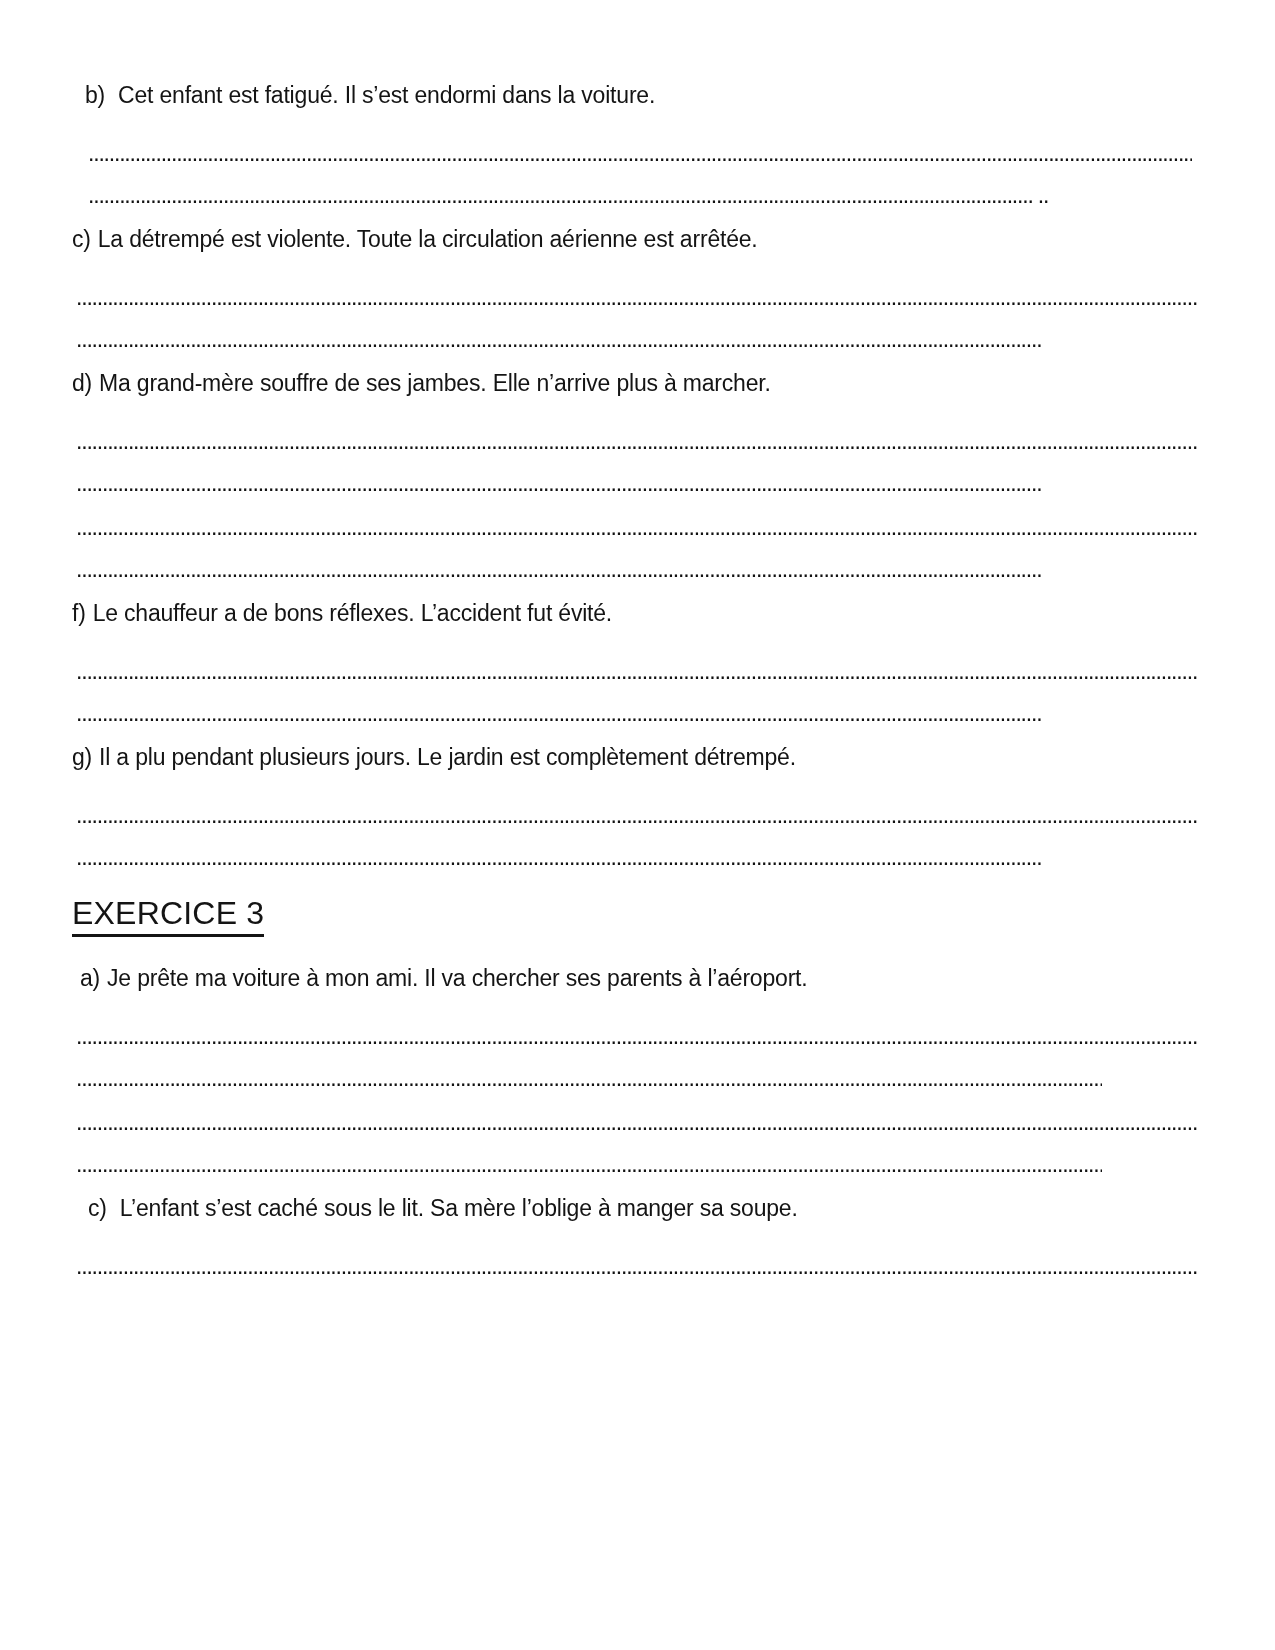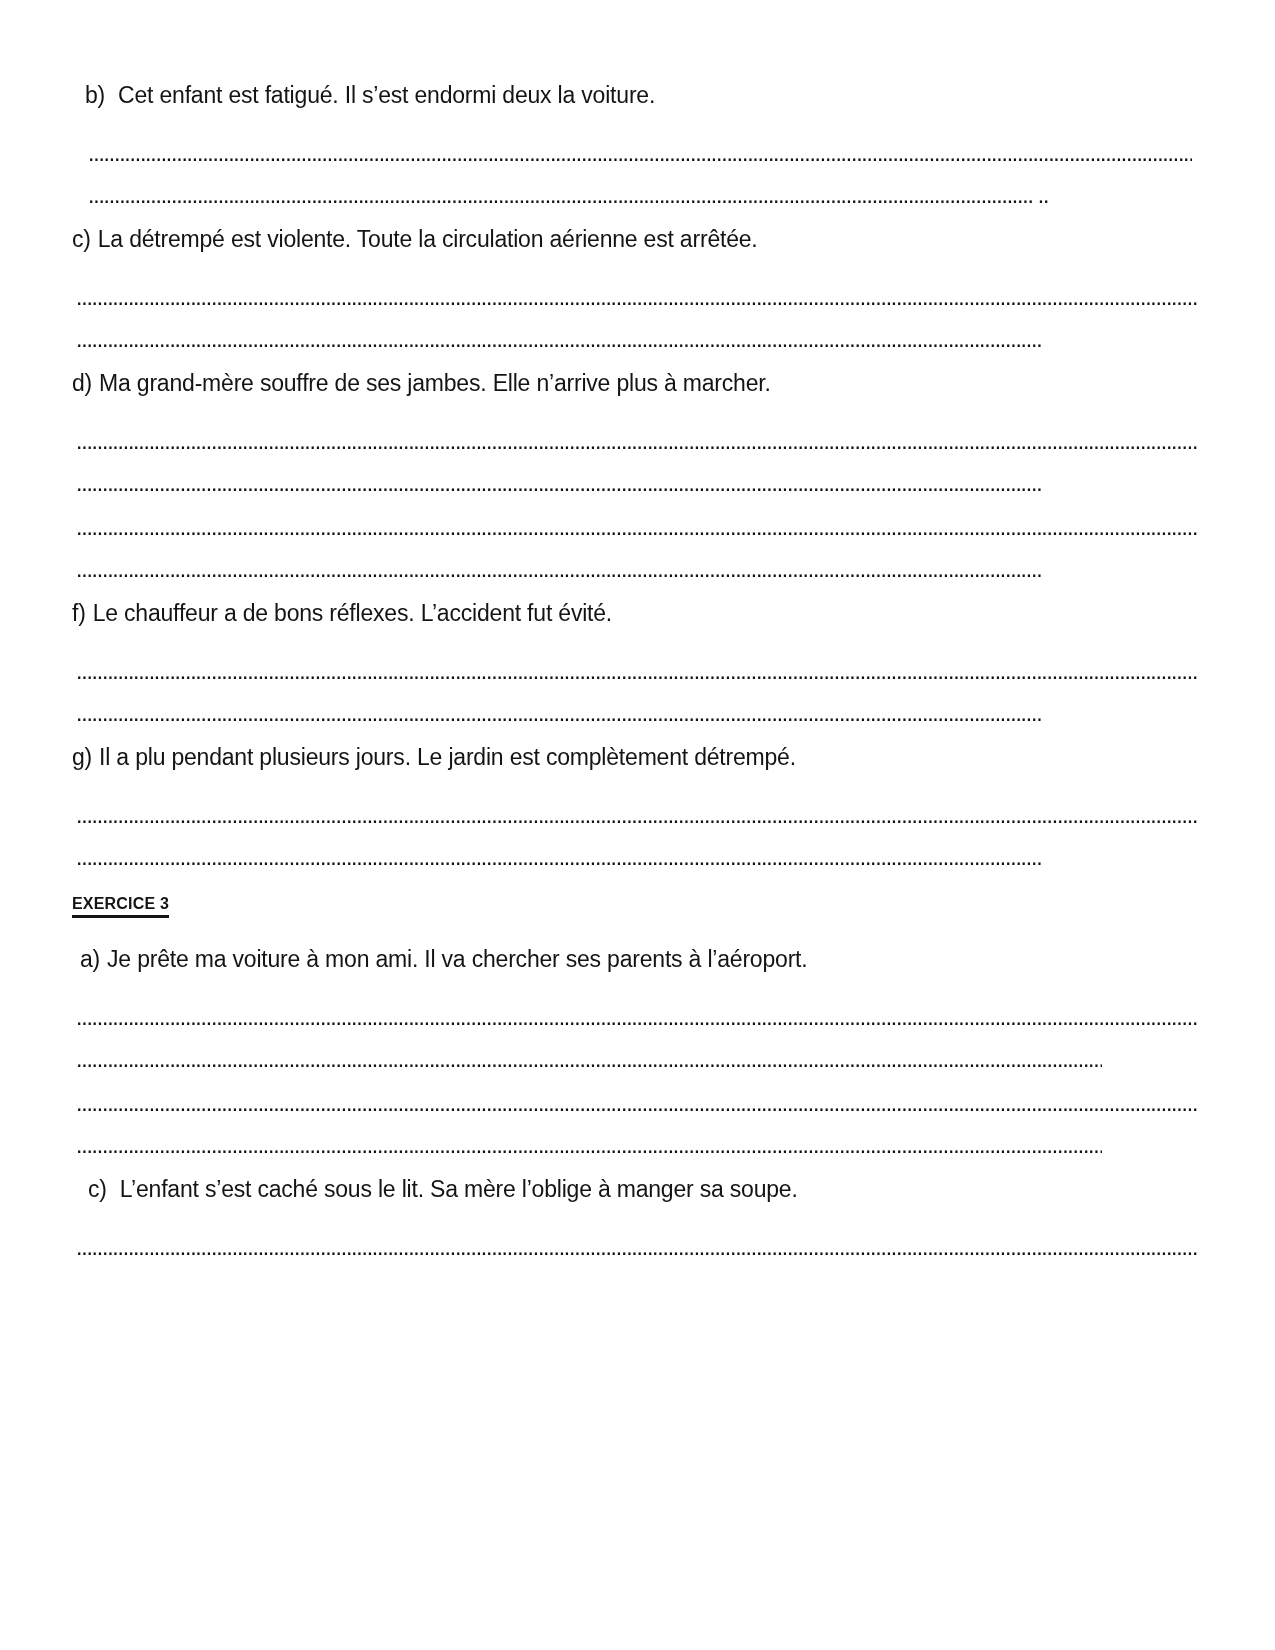--- a/index.html
+++ b/index.html
@@ -29,22 +29,22 @@
     color: #111111;
   }
   .dots.pad { padding-left: 4px; }
   .dots.pad-b { padding-left: 16px; }
   .item { margin-bottom: 14px; }
   .w-full   { width: 1123px; }  
   .w-short2 { width: 966px;  }  
   .w-short3 { width: 1026px; }  
   .w-b1     { width: 1104px; }  
   .hd {
-    font-size: 16px;
-    font-weight: bold;
+    font-size: 32px;
+    font-weight: normal;
     margin: 23px 0 26px 0;
     letter-spacing: 0.2px;
   }
   .hd span {
     display: inline-block;
     border-bottom: 3px solid #141414;
     padding-bottom: 2px;
   }
   .instr {
     font-weight: bold;
@@ -52,21 +52,21 @@
     margin: 0 0 26px 0;
     letter-spacing: -0.2px;
   }
 </style>
 </head>
 <body>
 
 <main>
 
   <section class="item">
-    <p class="q ind-13"><span class="lbl wide">b)</span><span>Cet enfant est fatigué. Il s’est endormi deux la voiture.</span></p>
+    <p class="q ind-13"><span class="lbl wide">b)</span><span>Cet enfant est fatigué. Il s’est endormi dans la voiture.</span></p>
     <p class="dots pad-b w-b1">....................................................................................................................................................................................................................................................................................</p>
     <p class="dots pad-b">...................................................................................................................................................................................... ..</p>
   </section>
 
   <section class="item">
     <p class="q"><span class="lbl">c)</span><span>La détrempé est violente. Toute la circulation aérienne est arrêtée.</span></p>
     <p class="dots pad w-full">....................................................................................................................................................................................................................................................................................</p>
     <p class="dots pad w-short2">....................................................................................................................................................................................................................................................................................</p>
   </section>
 

